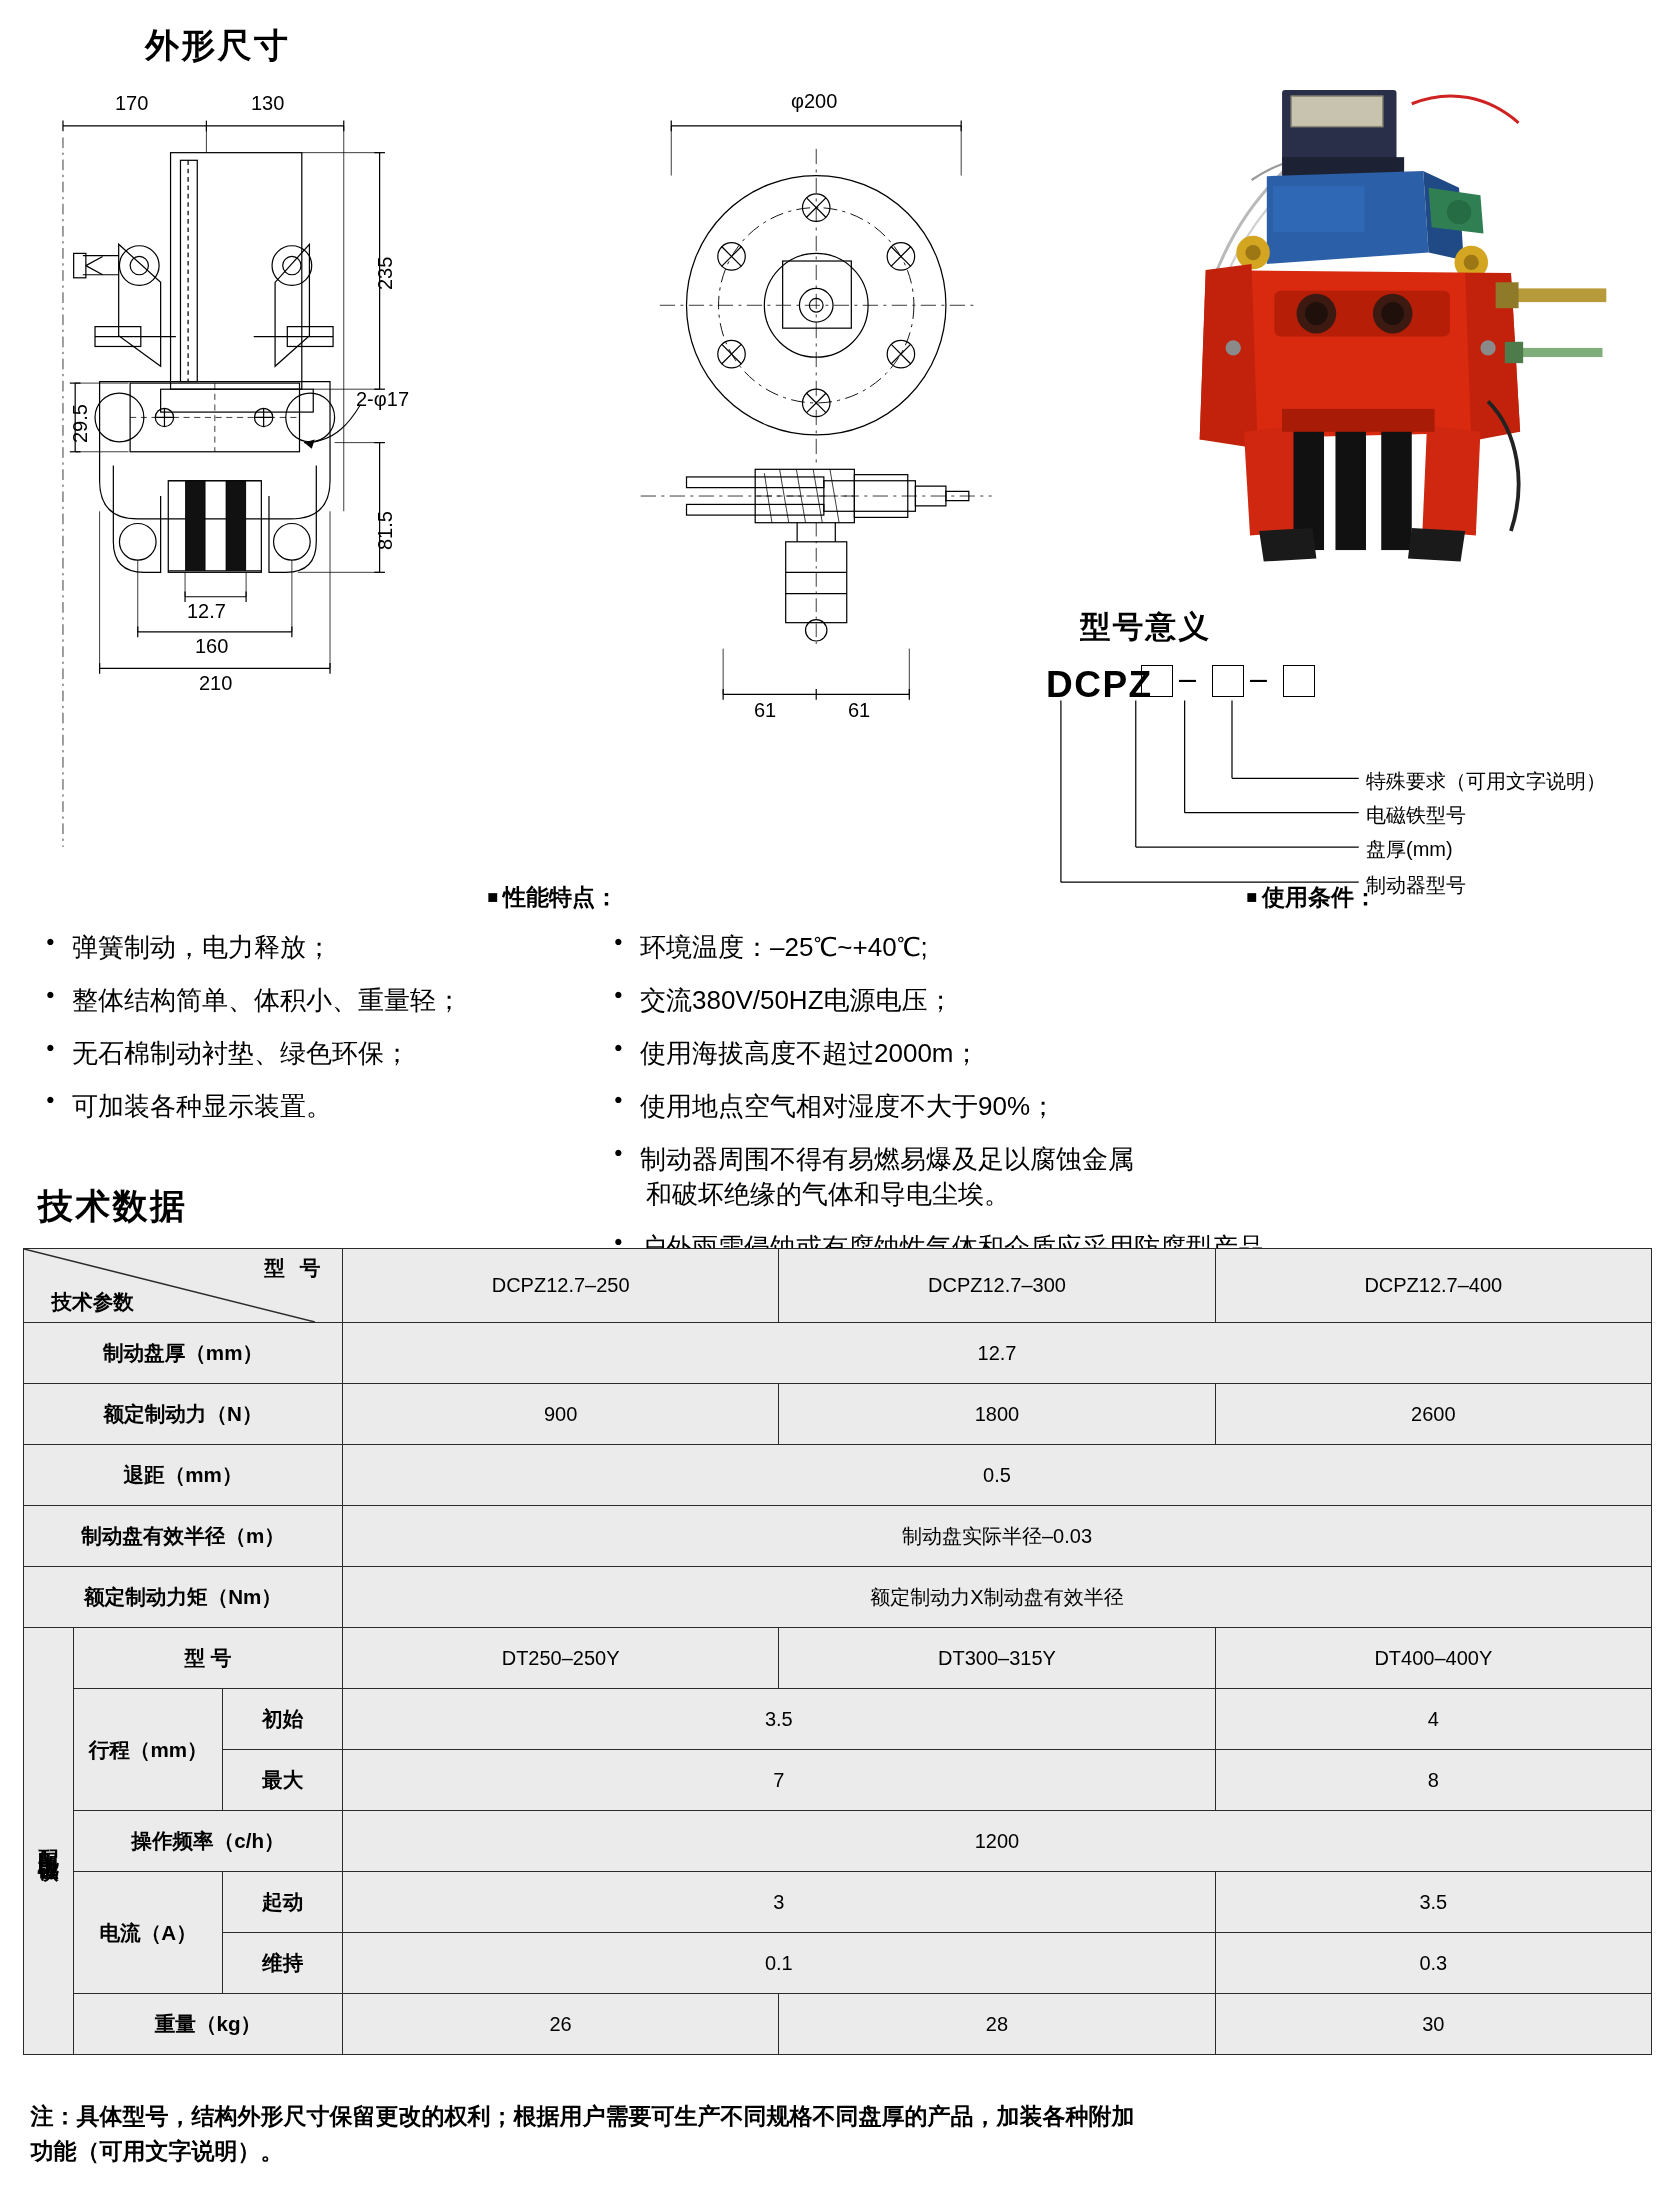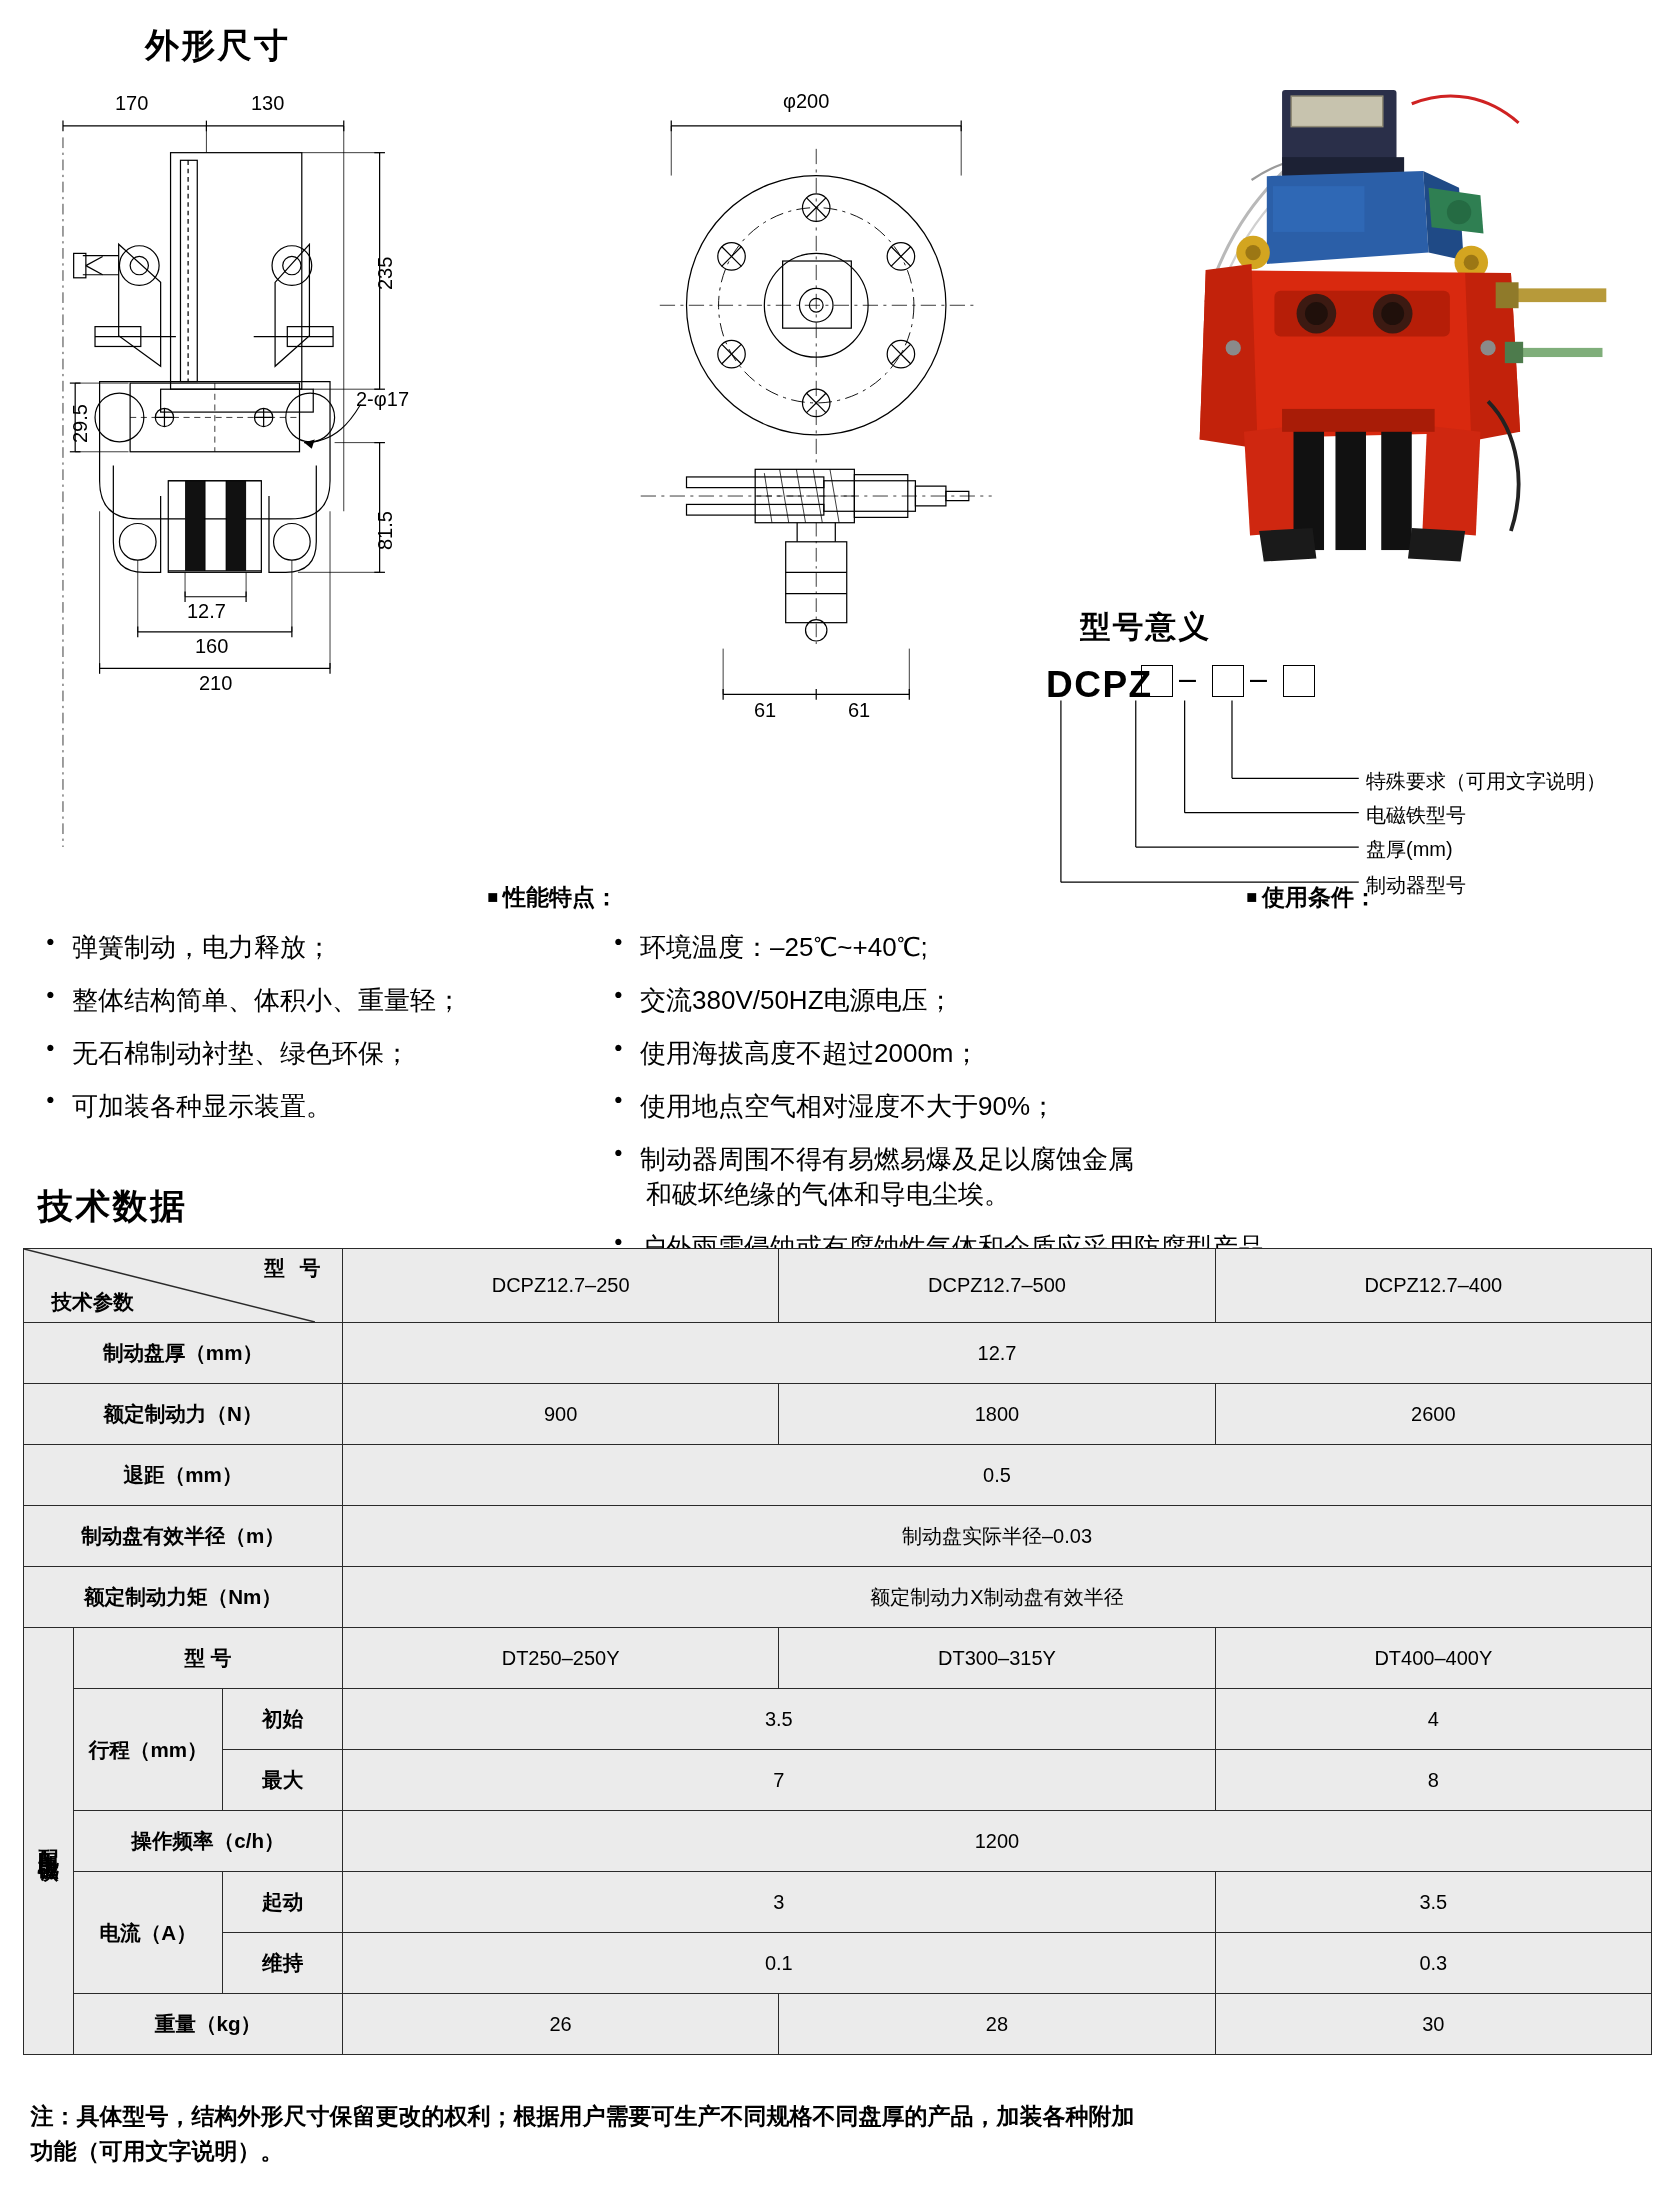--- a/index.html
+++ b/index.html
@@ -387,21 +387,21 @@
 
         <line x1="118" y1="800" x2="240" y2="800"></line>
         <line x1="240" y1="800" x2="362" y2="800"></line>
         <line x1="118" y1="793" x2="118" y2="807"></line>
         <line x1="240" y1="793" x2="240" y2="807"></line>
         <line x1="362" y1="793" x2="362" y2="807"></line>
         <line x1="118" y1="740" x2="118" y2="800" stroke-width="1"></line>
         <line x1="362" y1="740" x2="362" y2="800" stroke-width="1"></line>
       </g>
     </svg>
-    <div class="dim-label" style="left:150px; top:6.1px;">φ200</div>
+    <div class="dim-label" style="left:158px; top:6.1px;">φ200</div>
     <div class="dim-label" style="left:121px; top:615px;">61</div>
     <div class="dim-label" style="left:215px; top:615px;">61</div>
   </div>
 
   <div id="photo">
     <svg width="473" height="504" viewBox="0 0 620 660">
       <rect x="0" y="0" width="620" height="660" fill="#ffffff"></rect>
 
       <path d="M60 300 C 90 200 140 150 170 120" stroke="#b9b9b9" stroke-width="4" fill="none"></path>
       <path d="M70 310 C 100 215 150 165 180 135" stroke="#d0d0d0" stroke-width="3" fill="none"></path>
@@ -517,21 +517,21 @@
     <tbody>
       <tr>
         <td class="corner" colspan="3">
           <svg class="diag" width="291" height="73" viewBox="0 0 381 96" preserveAspectRatio="none">
             <line x1="0" y1="0" x2="381" y2="96" stroke="#2a2a2a" stroke-width="2"></line>
           </svg>
           <span class="tr">型 号</span>
           <span class="bl">技术参数</span>
         </td>
         <td>DCPZ12.7–250</td>
-        <td>DCPZ12.7–500</td>
+        <td>DCPZ12.7–300</td>
         <td>DCPZ12.7–400</td>
       </tr>
 
       <tr>
         <td class="lbl" colspan="3">制动盘厚（mm）</td>
         <td colspan="3">12.7</td>
       </tr>
 
       <tr>
         <td class="lbl" colspan="3">额定制动力（N）</td>

